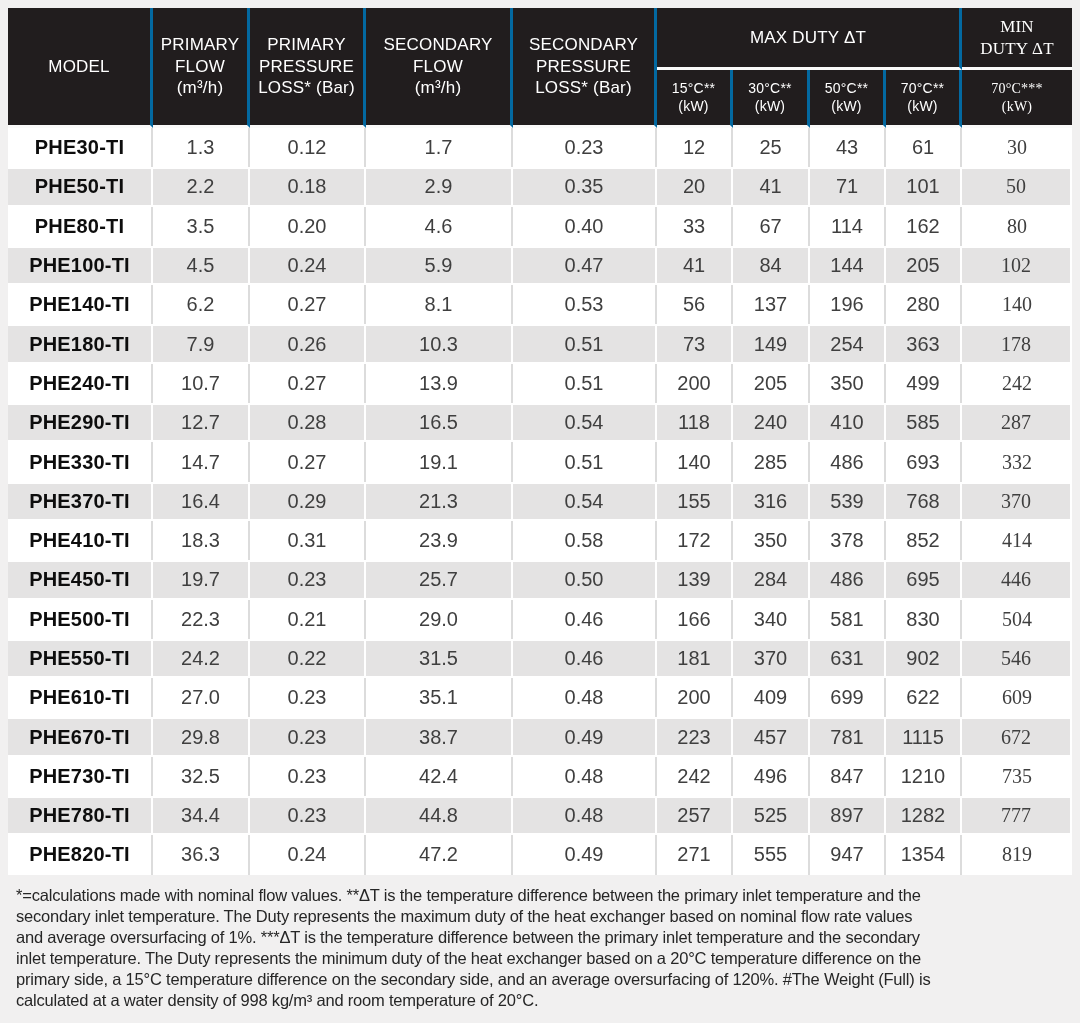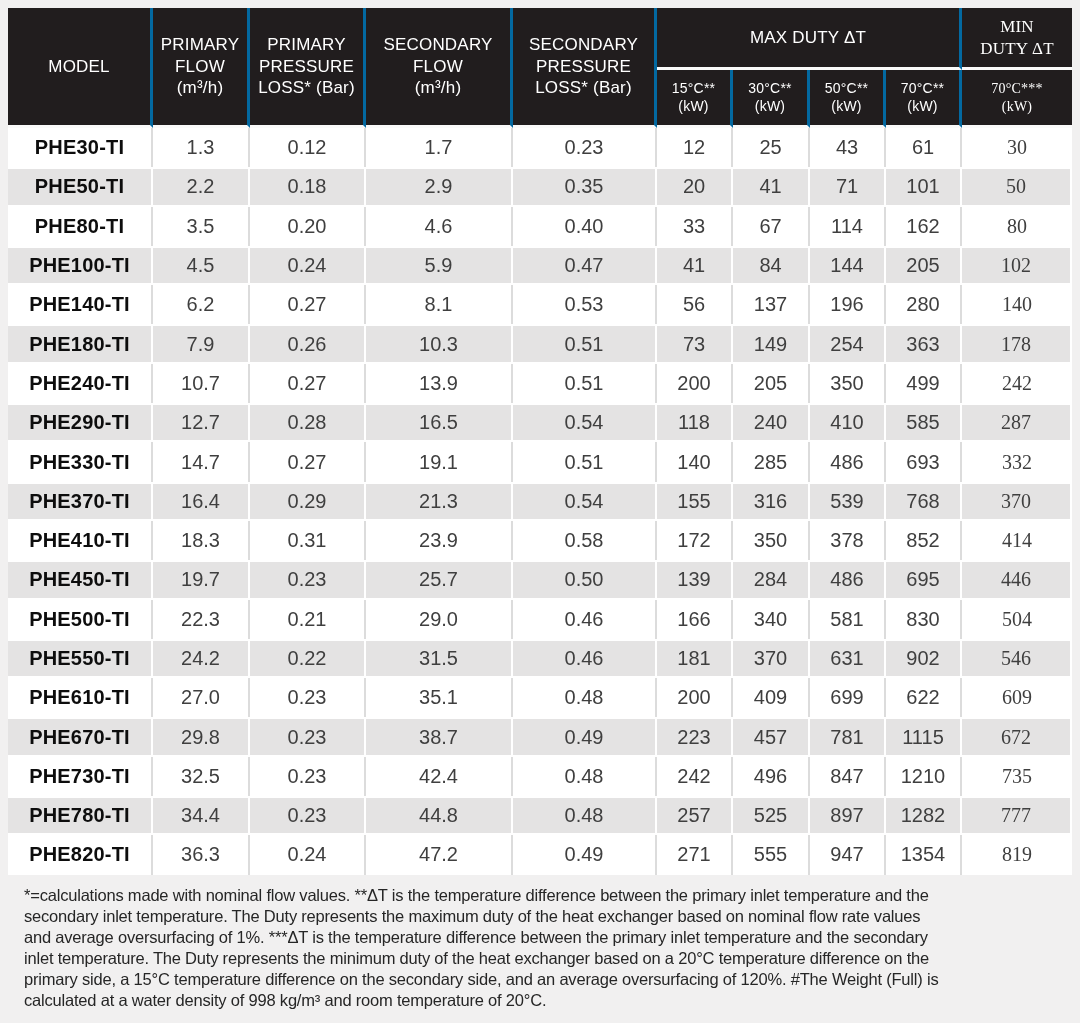--- a/index.html
+++ b/index.html
@@ -52,21 +52,21 @@
   }
   tbody tr:nth-child(odd) td { background: var(--row-white, #ffffff); }
   tbody tr:nth-child(even) td {
     background: var(--row-alt, #e4e3e3);
     border-right: 2px solid var(--grid-on-gray, #ffffff);
     border-top: 2px solid #ffffff;
     border-bottom: 2px solid #ffffff;
   }
 
   .footnote {
-    margin: 10px 4px 0 16px;
+    margin: 10px 4px 0 8px;
     font-size: 16.5px;
     line-height: 21px;
     letter-spacing: -0.2px;
     color: var(--footnote-text, #262626);
     white-space: pre-line;
   }
 </style>
 </head>
 <body>
 

